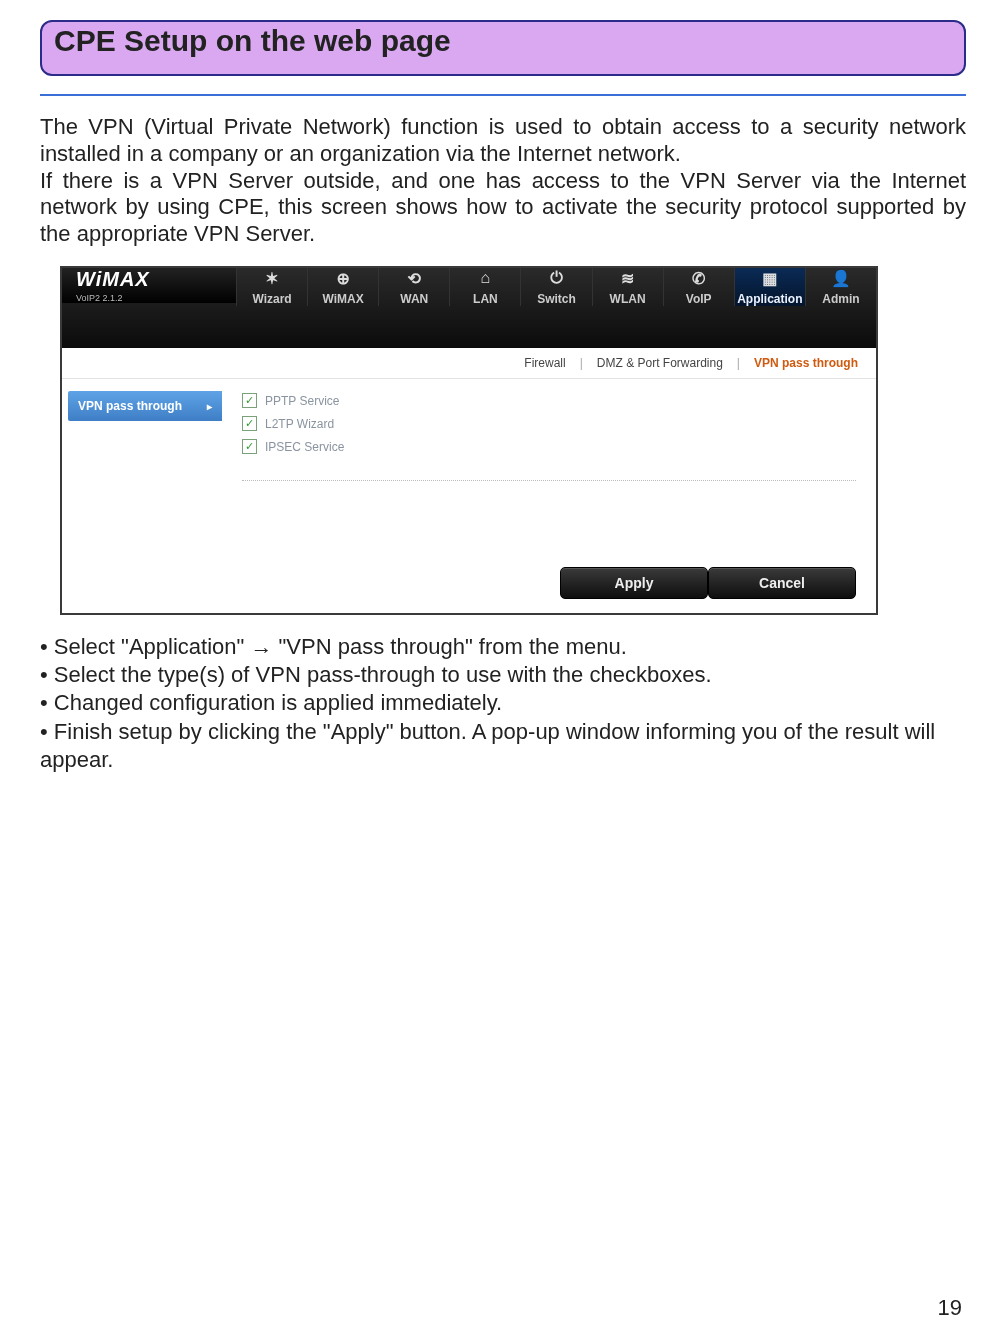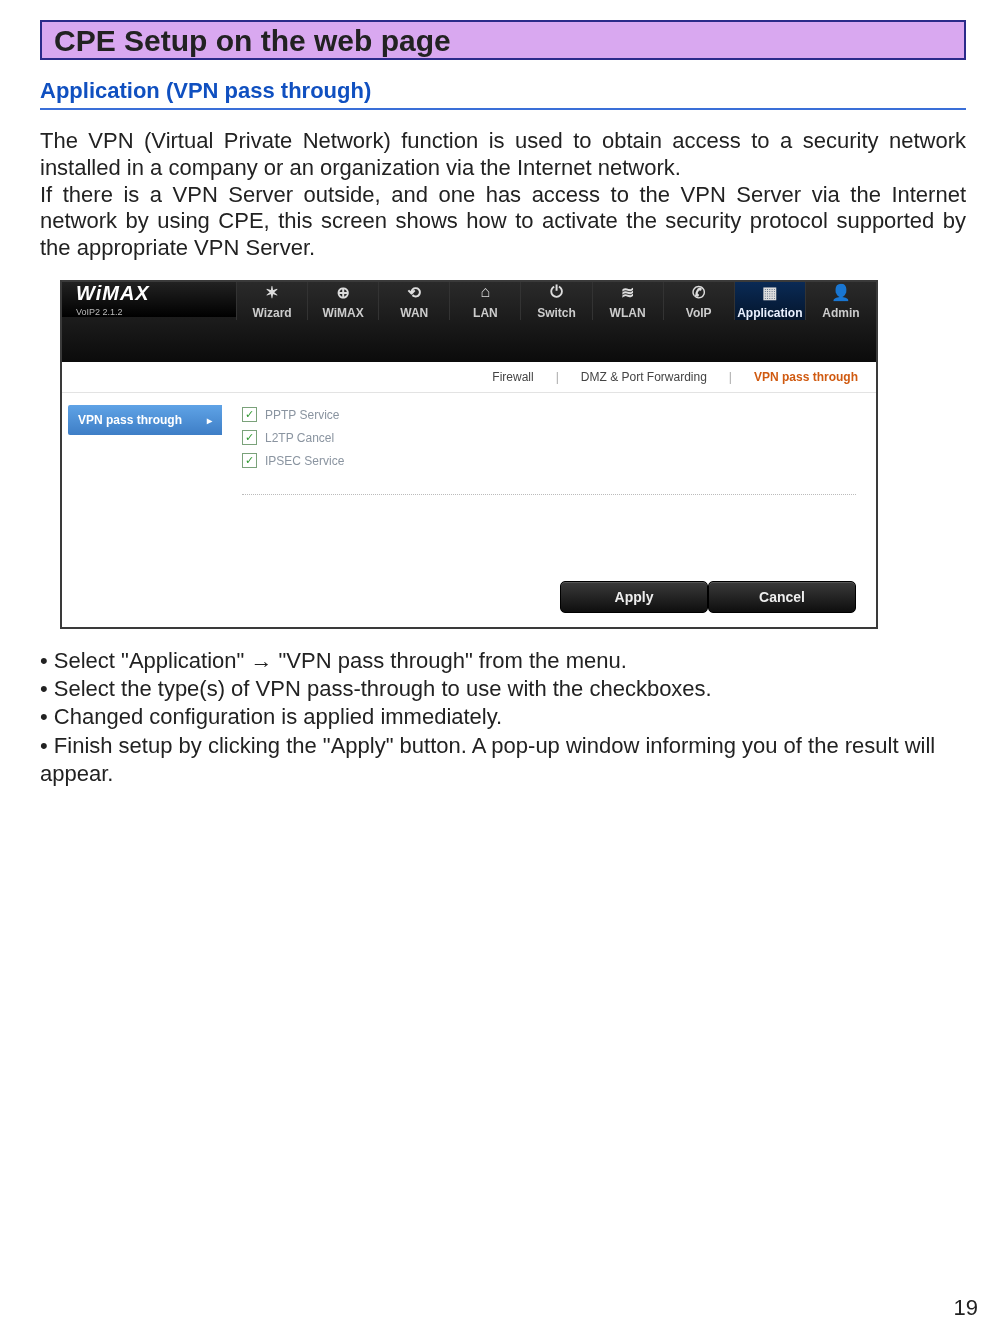--- a/index.html
+++ b/index.html
@@ -11,23 +11,23 @@
   }
   .page {
     width: 1006px;
     min-height: 1337px;
     position: relative;
     box-sizing: border-box;
     padding: 20px 40px 40px 40px;
   }
   .title-box {
     border: 2px solid #2b2b8a;
-    border-radius: 0;
+    border-radius: 12px;
     background: #d9a8f0;
-    padding: 2px 12px 0 12px;
+    padding: 2px 12px 16px 12px;
     margin-bottom: 18px;
   }
   .title-box-text {
     font-size: 30px;
     font-weight: bold;
     color: #222;
   }
   .section-heading {
     color: #1050c0;
     font-size: 22px;
@@ -106,21 +106,21 @@
     display: flex;
     align-items: center;
     justify-content: center;
     font-size: 16px;
     color: #ddd;
   }
   .sub-tabs {
     background: #fff;
     display: flex;
     justify-content: flex-end;
-    gap: 20px;
+    gap: 12px;
     padding: 8px 16px 8px 16px;
     font-size: 12px;
     color: #444;
     border-bottom: 1px solid #e3e3e3;
   }
   .sub-tab {
     cursor: pointer;
     padding: 0 2px;
   }
   .sub-tab.active {
@@ -202,36 +202,35 @@
     box-shadow: inset 0 1px 0 rgba(255,255,255,0.15);
   }
   .bullets {
     font-size: 22px;
     color: #222;
     line-height: 1.28;
   }
   .bullets p { margin: 0; }
   .page-number {
     position: absolute;
-    right: 28px;
+    right: 44px;
     bottom: 16px;
     font-size: 22px;
     color: #222;
   }
 </style>
 </head>
 <body>
 
 <div class="page">
 
   <div class="title-box">
     <span class="title-box-text">CPE Setup on the web page</span>
   </div>
 
-  <div class="section-heading">Application (VPN pass through)</div>
   <hr class="section-rule">
 
   <p class="body-text">The VPN (Virtual Private Network) function is used to obtain access to a security network installed in a company or an organization via the Internet network.</p>
   <p class="body-text">If there is a VPN Server outside, and one has access to the VPN Server via the Internet network by using CPE, this screen shows how to activate the security protocol supported by the appropriate VPN Server.</p>
 
   <div class="screenshot-wrap">
 
     <div class="nav-bar">
       <div class="logo-cell">
         <div class="logo-main">WiMAX</div>
@@ -292,21 +291,21 @@
           <span class="sidebar-arrow">▸</span>
         </div>
       </div>
       <div class="content-panel">
         <div class="check-row">
           <span class="checkbox">✓</span>
           <span>PPTP Service</span>
         </div>
         <div class="check-row">
           <span class="checkbox">✓</span>
-          <span>L2TP Cancel</span>
+          <span>L2TP Wizard</span>
         </div>
         <div class="check-row">
           <span class="checkbox">✓</span>
           <span>IPSEC Service</span>
         </div>
         <hr class="dotted-sep">
       </div>
     </div>
 
     <div class="button-row">

